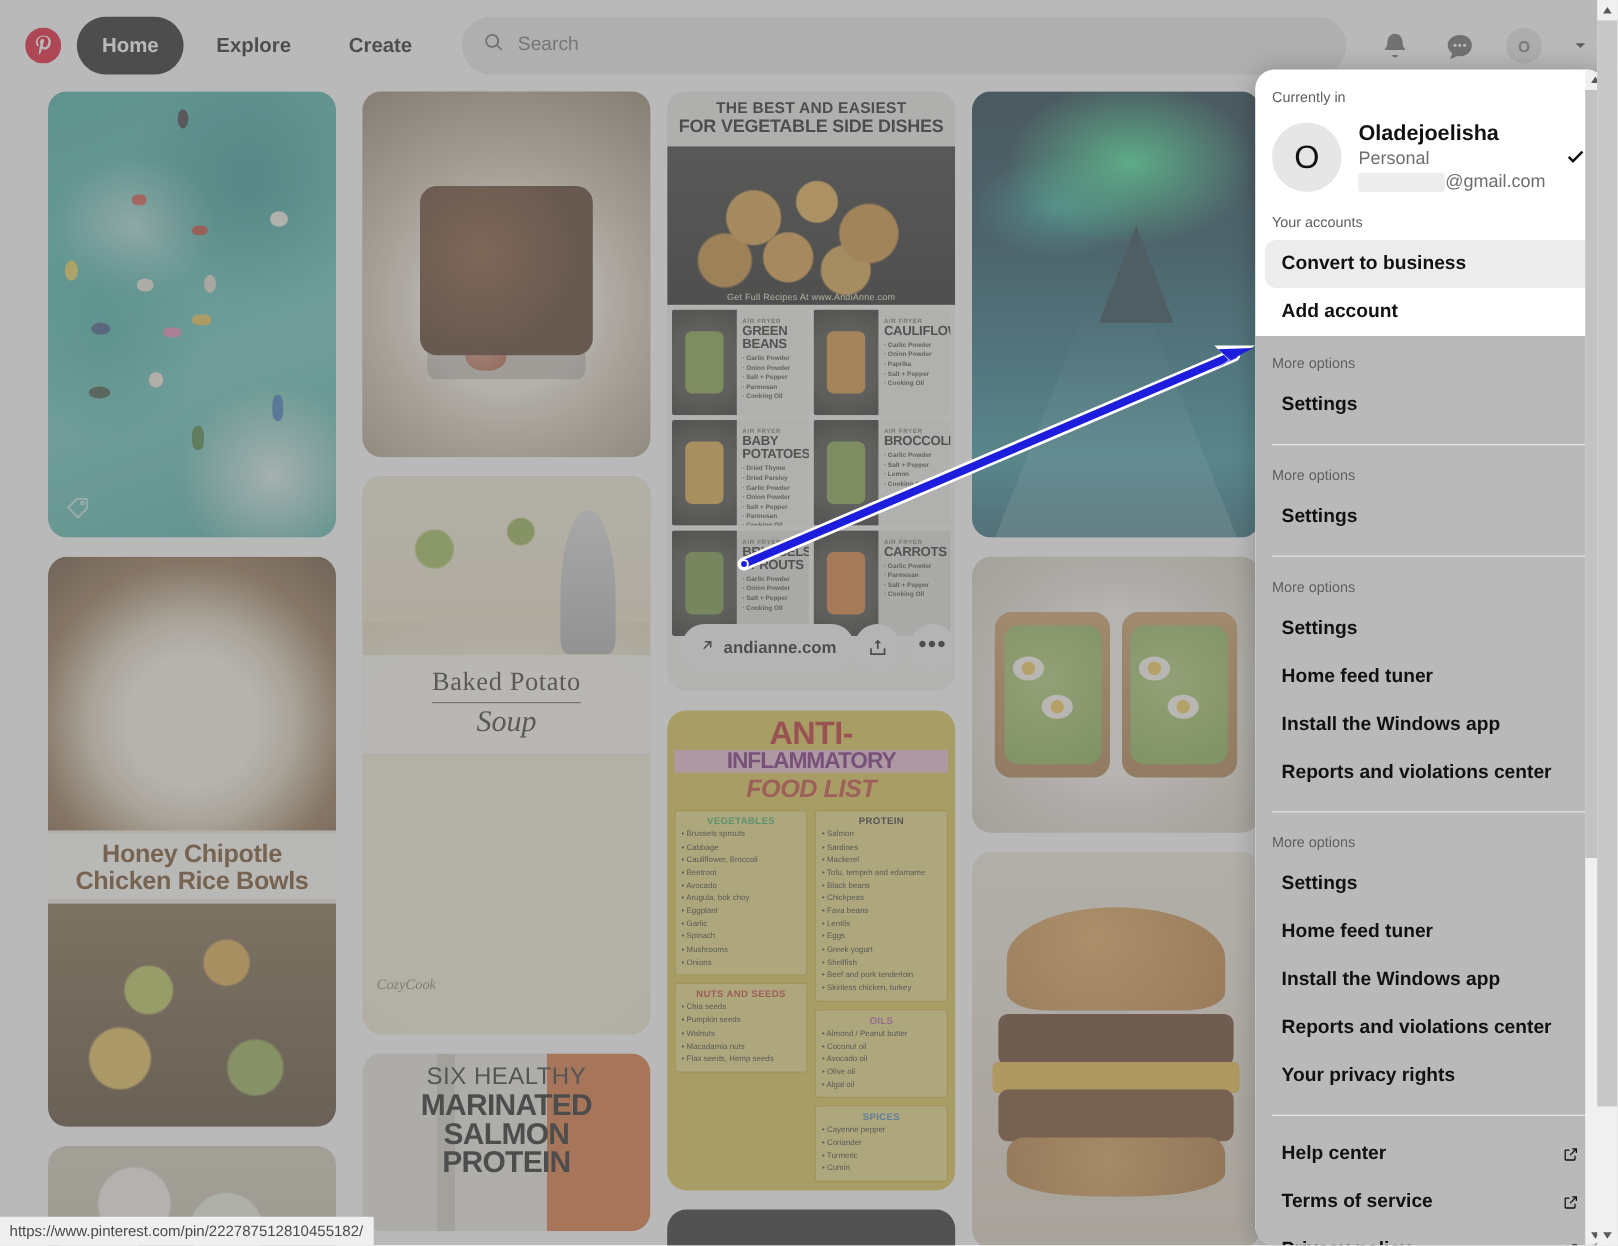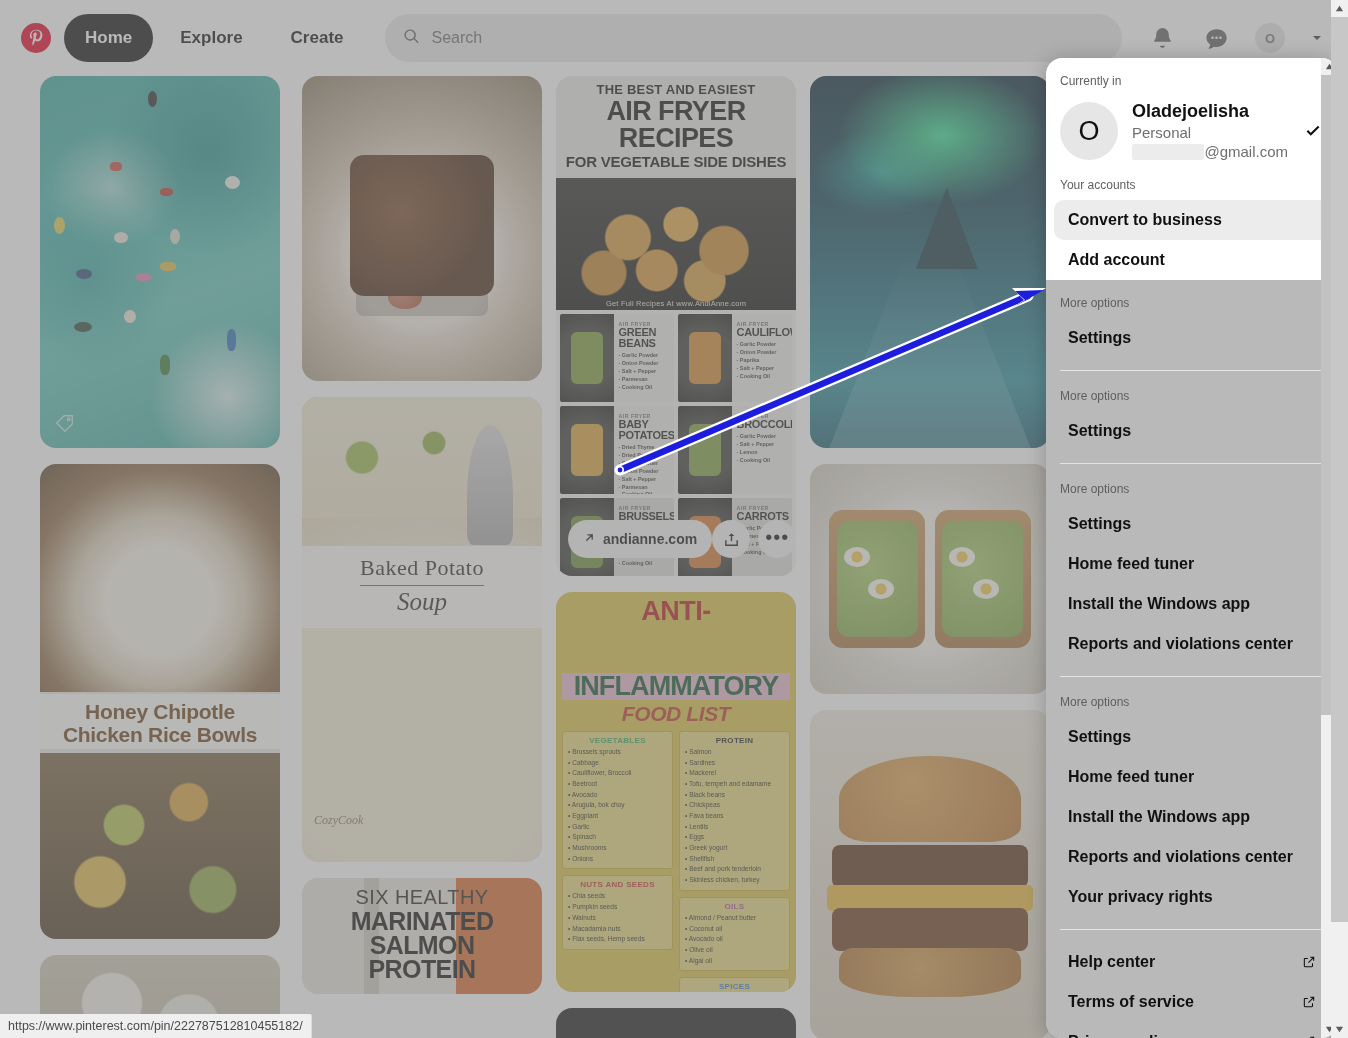--- a/index.html
+++ b/index.html
@@ -204,32 +204,32 @@
   .soup .t1 { font-family:"Liberation Serif", serif; font-size:22px; color:#2e2a24; letter-spacing:.5px;
     border-bottom:1px solid #6c6455; padding-bottom:4px; display:inline-block; }
   .soup .t2 { font-family:"Liberation Serif", serif; font-size:25px; font-style:italic; color:#2e2a24; margin-top:2px;}
   .soup .mark { position:absolute; left:12px; bottom:34px; font-family:"Liberation Serif", serif;
     font-size:12px; color:#8a7a55; font-style:italic;}
 
   
   .anti { height:400px; background:#d9c143; padding:6px; }
   .anti-h { background:#d9c143; text-align:center; }
   .anti-h .a1 { font-size:27px; font-weight:bold; color:#b91c1c; line-height:1; letter-spacing:-.5px;}
-  .anti-h .a2 { font-size:27px; font-weight:bold; color:#14532d; line-height:1; letter-spacing:-.9px;
-    background:#e7b9cd;margin-top:48px; }
+  .anti-h .a2 { font-size:19px; font-weight:bold; color:#701a75; line-height:1; letter-spacing:-.9px;
+    background:#e7b9cd; }
   .anti-h .a3 { font-size:21px; font-weight:bold; font-style:italic; color:#c0392b; line-height:1.1;
     letter-spacing:-.4px; margin-top:2px;}
   .anti-cols { display:grid; grid-template-columns:1fr 1fr; gap:6px; margin-top:6px; }
   .anti-box { background:#e6d77b; border:1px solid #c8ad35; border-radius:3px; padding:4px 5px; margin-bottom:6px;}
   .anti-cat { text-align:center; font-size:8px; font-weight:bold; letter-spacing:.3px; margin-bottom:2px;}
   .anti-li { font-size:6.6px; color:#2b2b20; line-height:1.62; }
   .anti-li::before { content:'• '; }
 
   
-  .salmon { height:116px; background:#efeee9; position:relative; }
+  .salmon { height:148px; background:#efeee9; position:relative; }
   .salmon .bg { position:absolute; inset:0;
     background: linear-gradient(90deg,#e6e3da 0 26%, #cfcabc 26% 32%, #e8e5dc 32% 64%, #d86a2e 64% 100%); }
   .salmon .st { position:absolute; left:0; right:0; top:8px; text-align:center; }
   .salmon .s1 { font-size:20px; color:#222; letter-spacing:.4px; }
   .salmon .s2 { font-size:25px; font-weight:bold; color:#111; line-height:.96; letter-spacing:-.6px;}
 
   
   .mush { height:120px; background: radial-gradient(circle at 30% 40%, #f2efe8 0 16%, transparent 17%),
      radial-gradient(circle at 62% 58%, #eceadf 0 18%, transparent 19%),
      radial-gradient(circle at 18% 78%, #e8e5d9 0 15%, transparent 16%),
@@ -419,21 +419,20 @@
           <div class="s2">SALMON</div>
           <div class="s2">PROTEIN</div>
         </div>
       </div>
     </div>
 
     <div class="col" style="left:556px; top:0;">
       <div class="card airfryer">
         <div class="af-title">
           <div class="af-t1">THE BEST AND EASIEST</div>
-          <div class="af-t2">AIR FRYER RECIPES</div>
           <div class="af-t3">FOR VEGETABLE SIDE DISHES</div>
         </div>
         <div class="af-hero">
           <div class="af-hero-cap">Get Full Recipes At www.AndiAnne.com</div>
         </div>
         <div class="af-grid" id="af-grid">
             <div class="af-cell">
               <div class="af-pan">
                 <div class="food" style="background:#7f9c3a"></div>
               </div>

